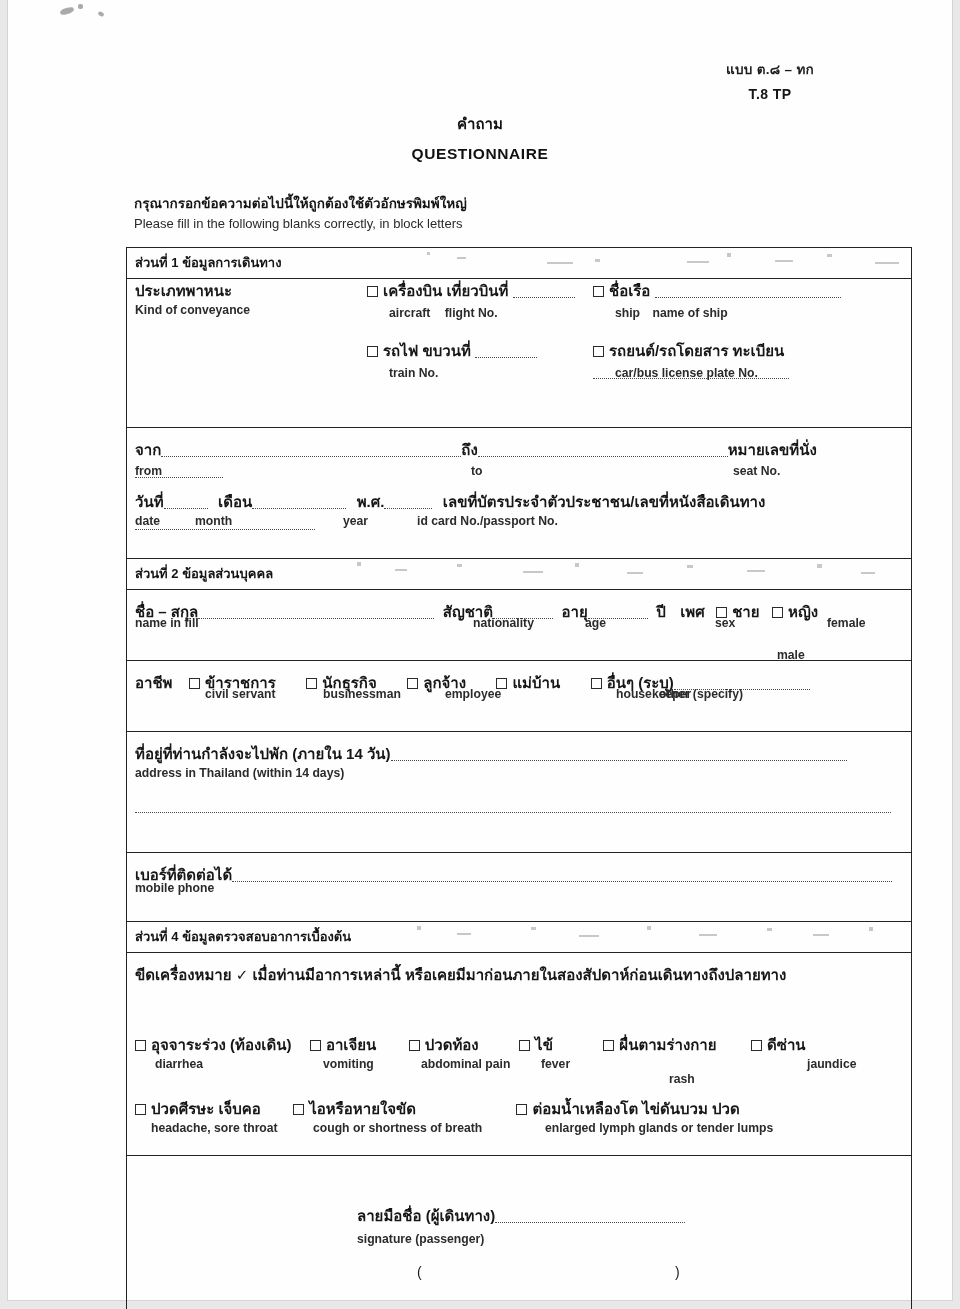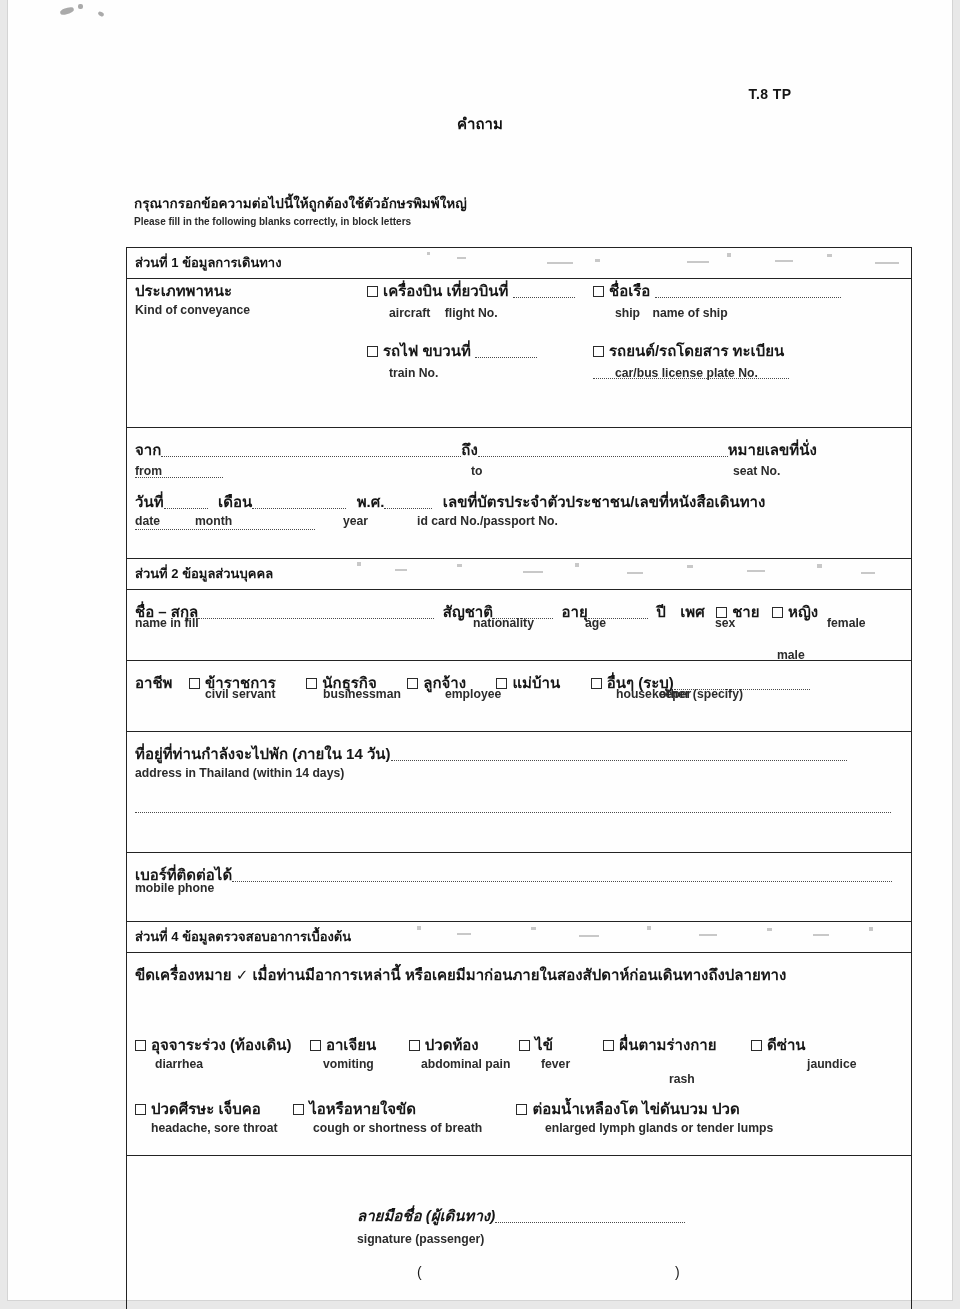--- a/index.html
+++ b/index.html
@@ -74,22 +74,22 @@
     left: 126px;
     top: 192px;
     font-size: 13.5px;
     font-weight: bold;
     color: #141414;
   }
   .instr-en {
     position: absolute;
     left: 126px;
     top: 216px;
-    font-size: 10px;
-    font-weight: bold;
+    font-size: 13px;
+    font-weight: normal;
     color: #2a2a2a;
   }
 
   
   .form {
     position: absolute;
     left: 118px;
     top: 247px;
     width: 786px;
     border: 1.6px solid #232323;
@@ -155,23 +155,25 @@
 </style>
 </head>
 <body>
 
 <div class="page">
 
   <div class="scan-speck" style="left:52px;top:8px;width:14px;height:6px;transform:rotate(-18deg);"></div>
   <div class="scan-speck" style="left:70px;top:4px;width:5px;height:5px;"></div>
   <div class="scan-speck" style="left:90px;top:12px;width:6px;height:4px;transform:rotate(30deg);"></div>
 
+  <div class="hdr-code">แบบ ต.๘ – ทก</div>
   <div class="hdr-code2">T.8 TP</div>
 
   <div class="title-th">คำถาม</div>
+  <div class="title-en">QUESTIONNAIRE</div>
 
   <div class="instr-th">กรุณากรอกข้อความต่อไปนี้ให้ถูกต้องใช้ตัวอักษรพิมพ์ใหญ่</div>
   <div class="instr-en">Please fill in the following blanks correctly, in block letters</div>
 
   <div class="form">
 
     <div class="band">
       <span>ส่วนที่ 1 ข้อมูลการเดินทาง</span>
       <div class="noise-row">
         <span style="left:300px;top:4px;width:3px;height:3px;"></span>
@@ -338,21 +340,21 @@
     <div class="block" style="height:48px;padding-top:6px;">
       <span class="cbx"></span><span class="th">ปวดศีรษะ เจ็บคอ</span>
       <span class="cbx" style="margin-left:28px;"></span><span class="th">ไอหรือหายใจขัด</span>
       <span class="cbx" style="margin-left:96px;"></span><span class="th">ต่อมน้ำเหลืองโต ไข่ดันบวม ปวด</span>
       <div class="en abs" style="left:24px;top:30px;">headache, sore throat</div>
       <div class="en abs" style="left:186px;top:30px;">cough or shortness of breath</div>
       <div class="en abs" style="left:418px;top:30px;">enlarged lymph glands or tender lumps</div>
     </div>
 
     <div class="block last" style="height:150px;">
-      <div class="abs" style="left:230px;top:48px;font-style:italic;">
+      <div class="abs" style="left:230px;top:48px;">
         <span class="th">ลายมือชื่อ (ผู้เดินทาง)</span><span class="dots" style="width:190px;"></span>
       </div>
       <div class="en abs" style="left:230px;top:76px;">signature (passenger)</div>
       <div class="paren" style="top:108px;">(</div>
       <div class="paren2" style="top:108px;">)</div>
     </div>
 
   </div>
 </div>
 

